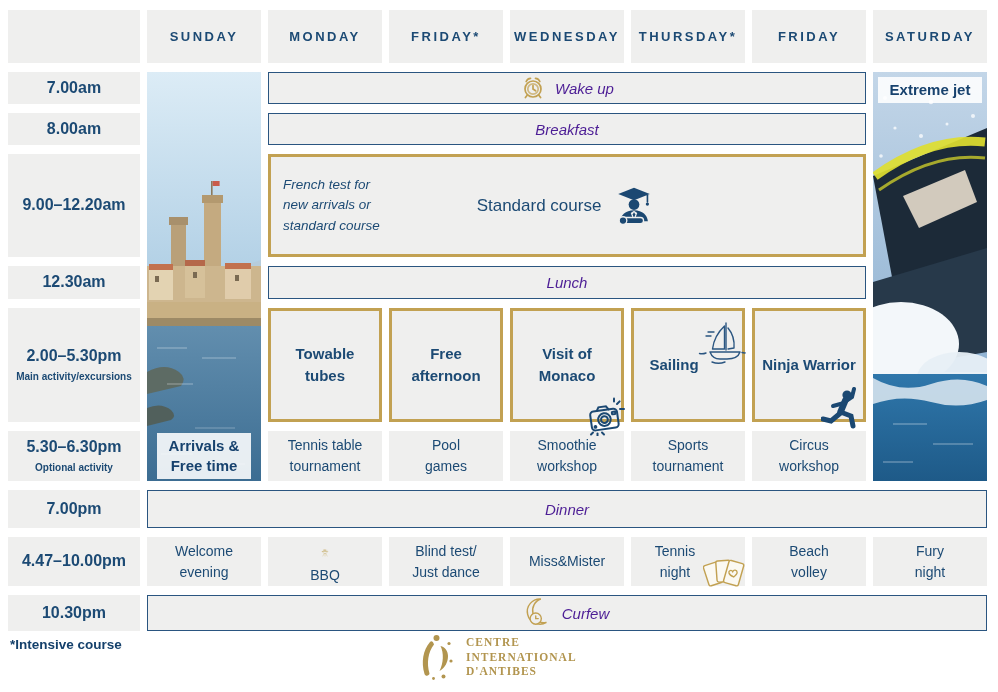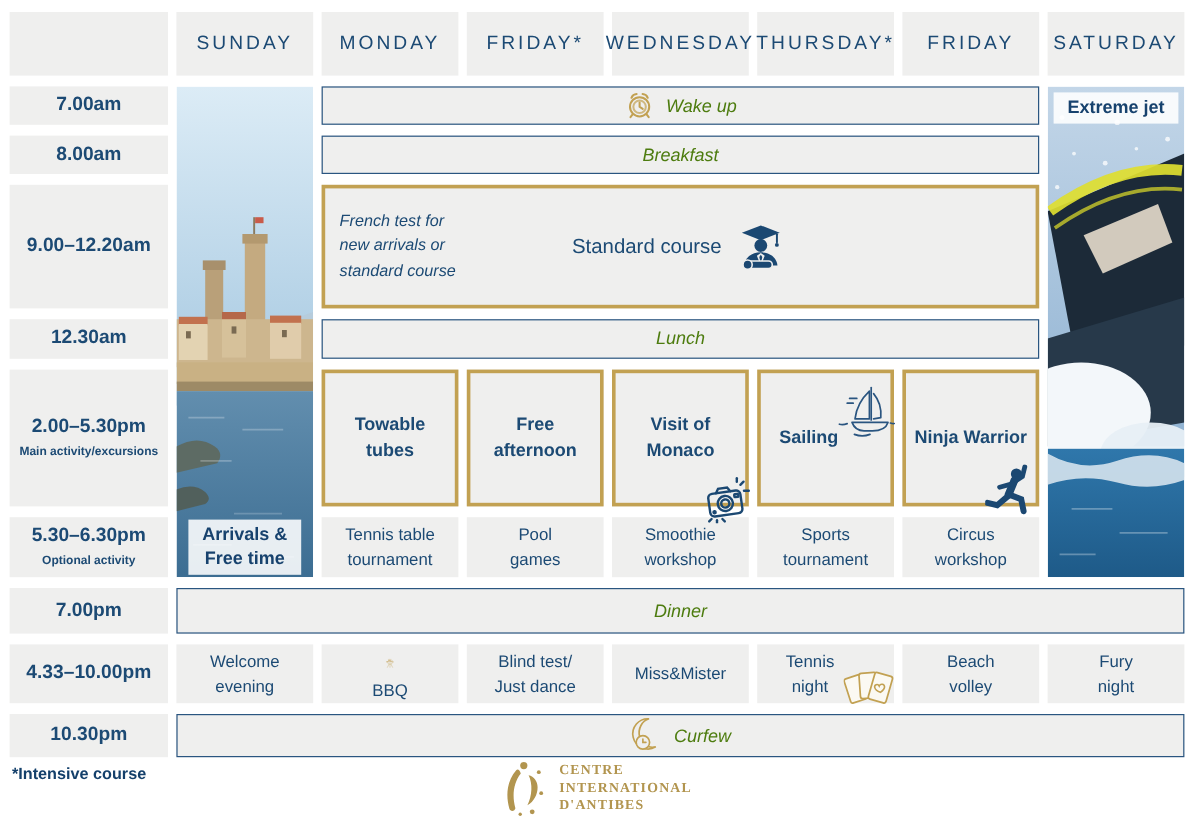--- a/index.html
+++ b/index.html
@@ -3,24 +3,24 @@
 <meta charset="utf-8">
 <style>
   html,body{margin:0;padding:0;background:#fff;}
   body{width:998px;height:692px;overflow:hidden;font-family:"Liberation Sans",sans-serif;}
   .board{position:relative;width:998px;height:692px;background:#fff;}
   .grid{position:absolute;left:8px;top:10px;display:grid;
     grid-template-columns:132px repeat(7,114px);
     grid-template-rows:53px 32px 32px 103px 33px 114px 50px 38px 49px 36px;
     gap:9px 7px;}
   .cell{background:#efefee;display:flex;align-items:center;justify-content:center;color:#1c4a74;}
-  .day{font-weight:400;font-size:16px;letter-spacing:2.5px;}
+  .day{font-weight:700;font-size:13px;letter-spacing:2.5px;}
   .time{flex-direction:column;font-weight:700;font-size:16px;line-height:1.15;text-align:center;}
   .time .sub{font-size:10px;margin-top:6px;letter-spacing:0;}
-  .bar{background:#efefee;border:1.5px solid #2a5580;display:flex;align-items:center;justify-content:center;gap:9px;color:#4d7c0f;position:relative;z-index:1;}
+  .bar{background:#efefee;border:1.5px solid #2a5580;display:flex;align-items:center;justify-content:center;gap:9px;color:#4c1d95;position:relative;z-index:1;}
   .it{font-style:italic;font-size:15px;}
   .course{position:relative;background:#efefee;border:3px solid #c2a152;display:flex;align-items:center;justify-content:center;color:#1c4a74;z-index:1;}
   .note{position:absolute;left:12px;top:50%;transform:translateY(-50%);font-style:italic;font-size:13.5px;line-height:1.55;text-align:left;}
   .course-main{display:flex;align-items:center;gap:10px;font-size:17px;}
   .act{background:#efefee;border:3px solid #c2a152;position:relative;display:flex;align-items:center;justify-content:center;font-weight:700;font-size:15px;color:#1c4a74;text-align:center;line-height:1.45;}
   .small{font-size:14px;line-height:1.5;text-align:center;}
   .pre{white-space:pre-line;}
   .photo{position:relative;z-index:0;overflow:hidden;}
   .caption{background:rgba(255,255,255,0.88);color:#17426e;font-weight:700;font-size:15px;text-align:center;padding:3px 12px;line-height:1.35;z-index:2;}
   .cap-sun{place-self:center;position:relative;}
@@ -64,21 +64,21 @@
         <span class="sub">Main activity/excursions</span>
       </div>
     <div class="cell time" style="grid-row:7;grid-column:1">
         <span>5.30–6.30pm</span>
         <span class="sub">Optional activity</span>
       </div>
     <div class="cell time" style="grid-row:8;grid-column:1">
         <span>7.00pm</span>
       </div>
     <div class="cell time" style="grid-row:9;grid-column:1">
-        <span>4.33–10.00pm</span>
+        <span>4.47–10.00pm</span>
       </div>
     <div class="cell time" style="grid-row:10;grid-column:1">
         <span>10.30pm</span>
       </div>
 
     <div class="photo" style="grid-row:2/8;grid-column:2">
       <svg width="114" height="409" viewBox="0 0 114 409" preserveAspectRatio="none">
         <defs>
           <linearGradient id="sky" x1="0" y1="0" x2="0" y2="1">
               <stop offset="0" stop-color="#dcecf6"></stop>

